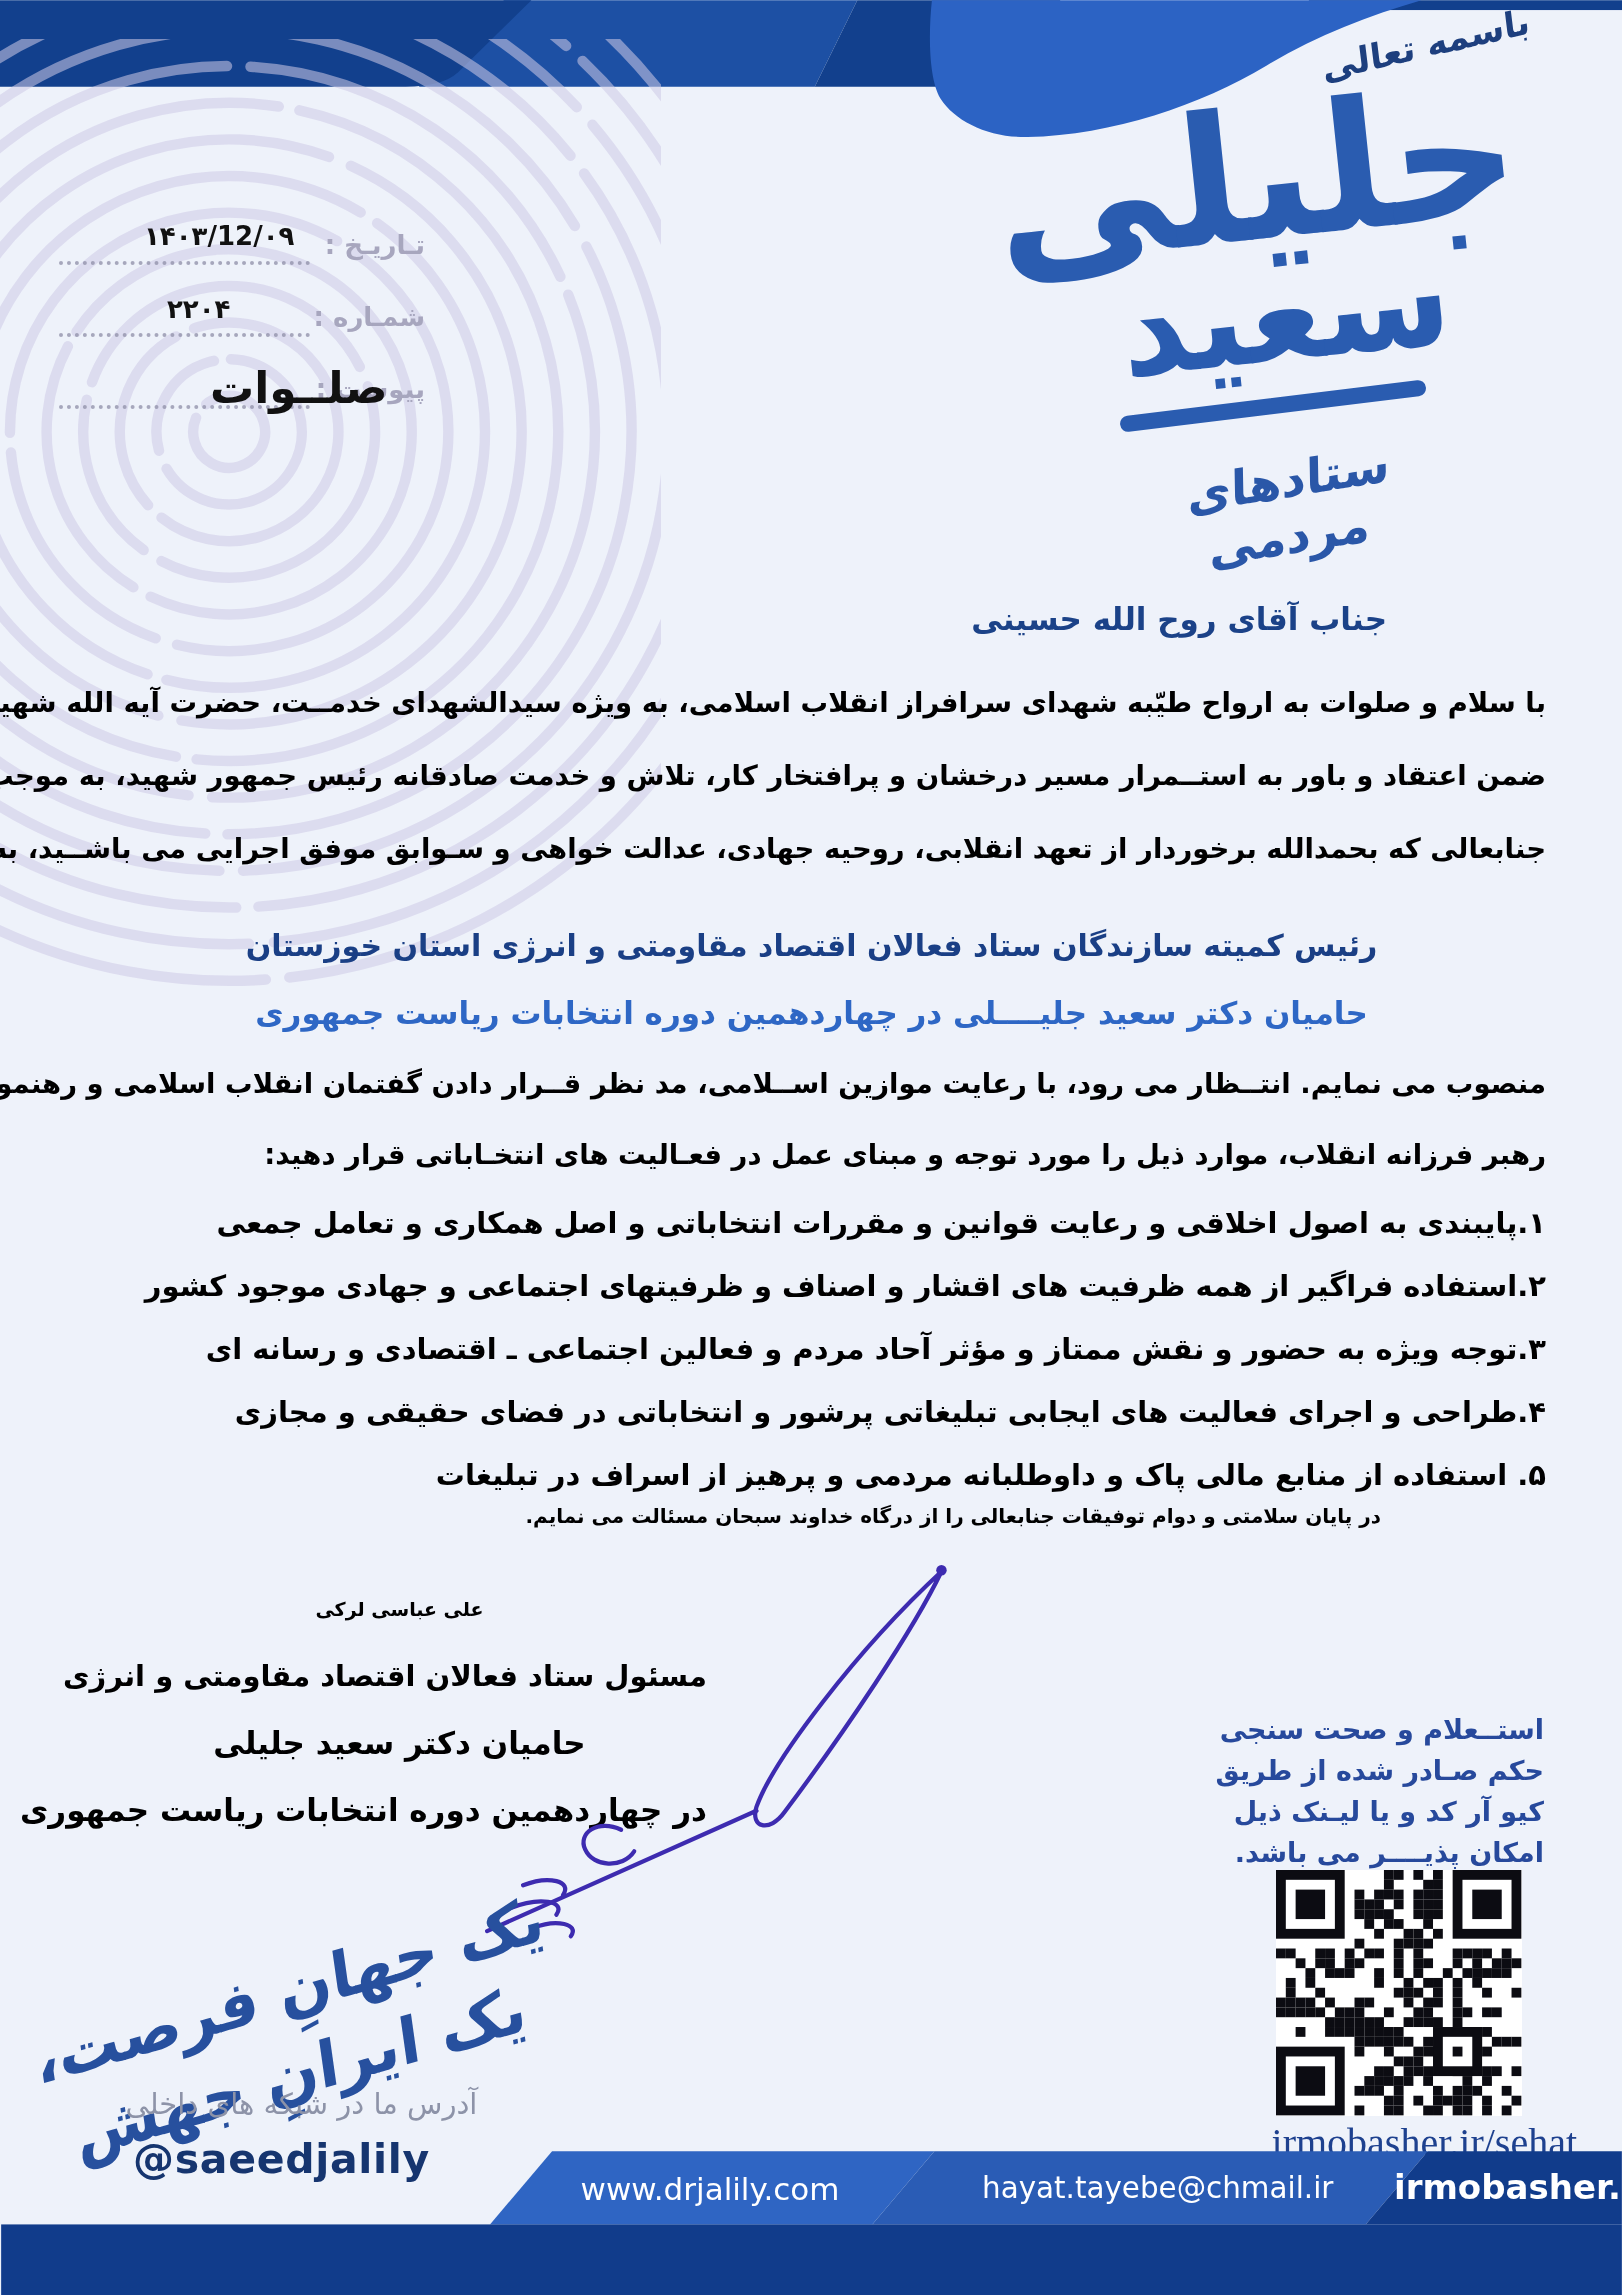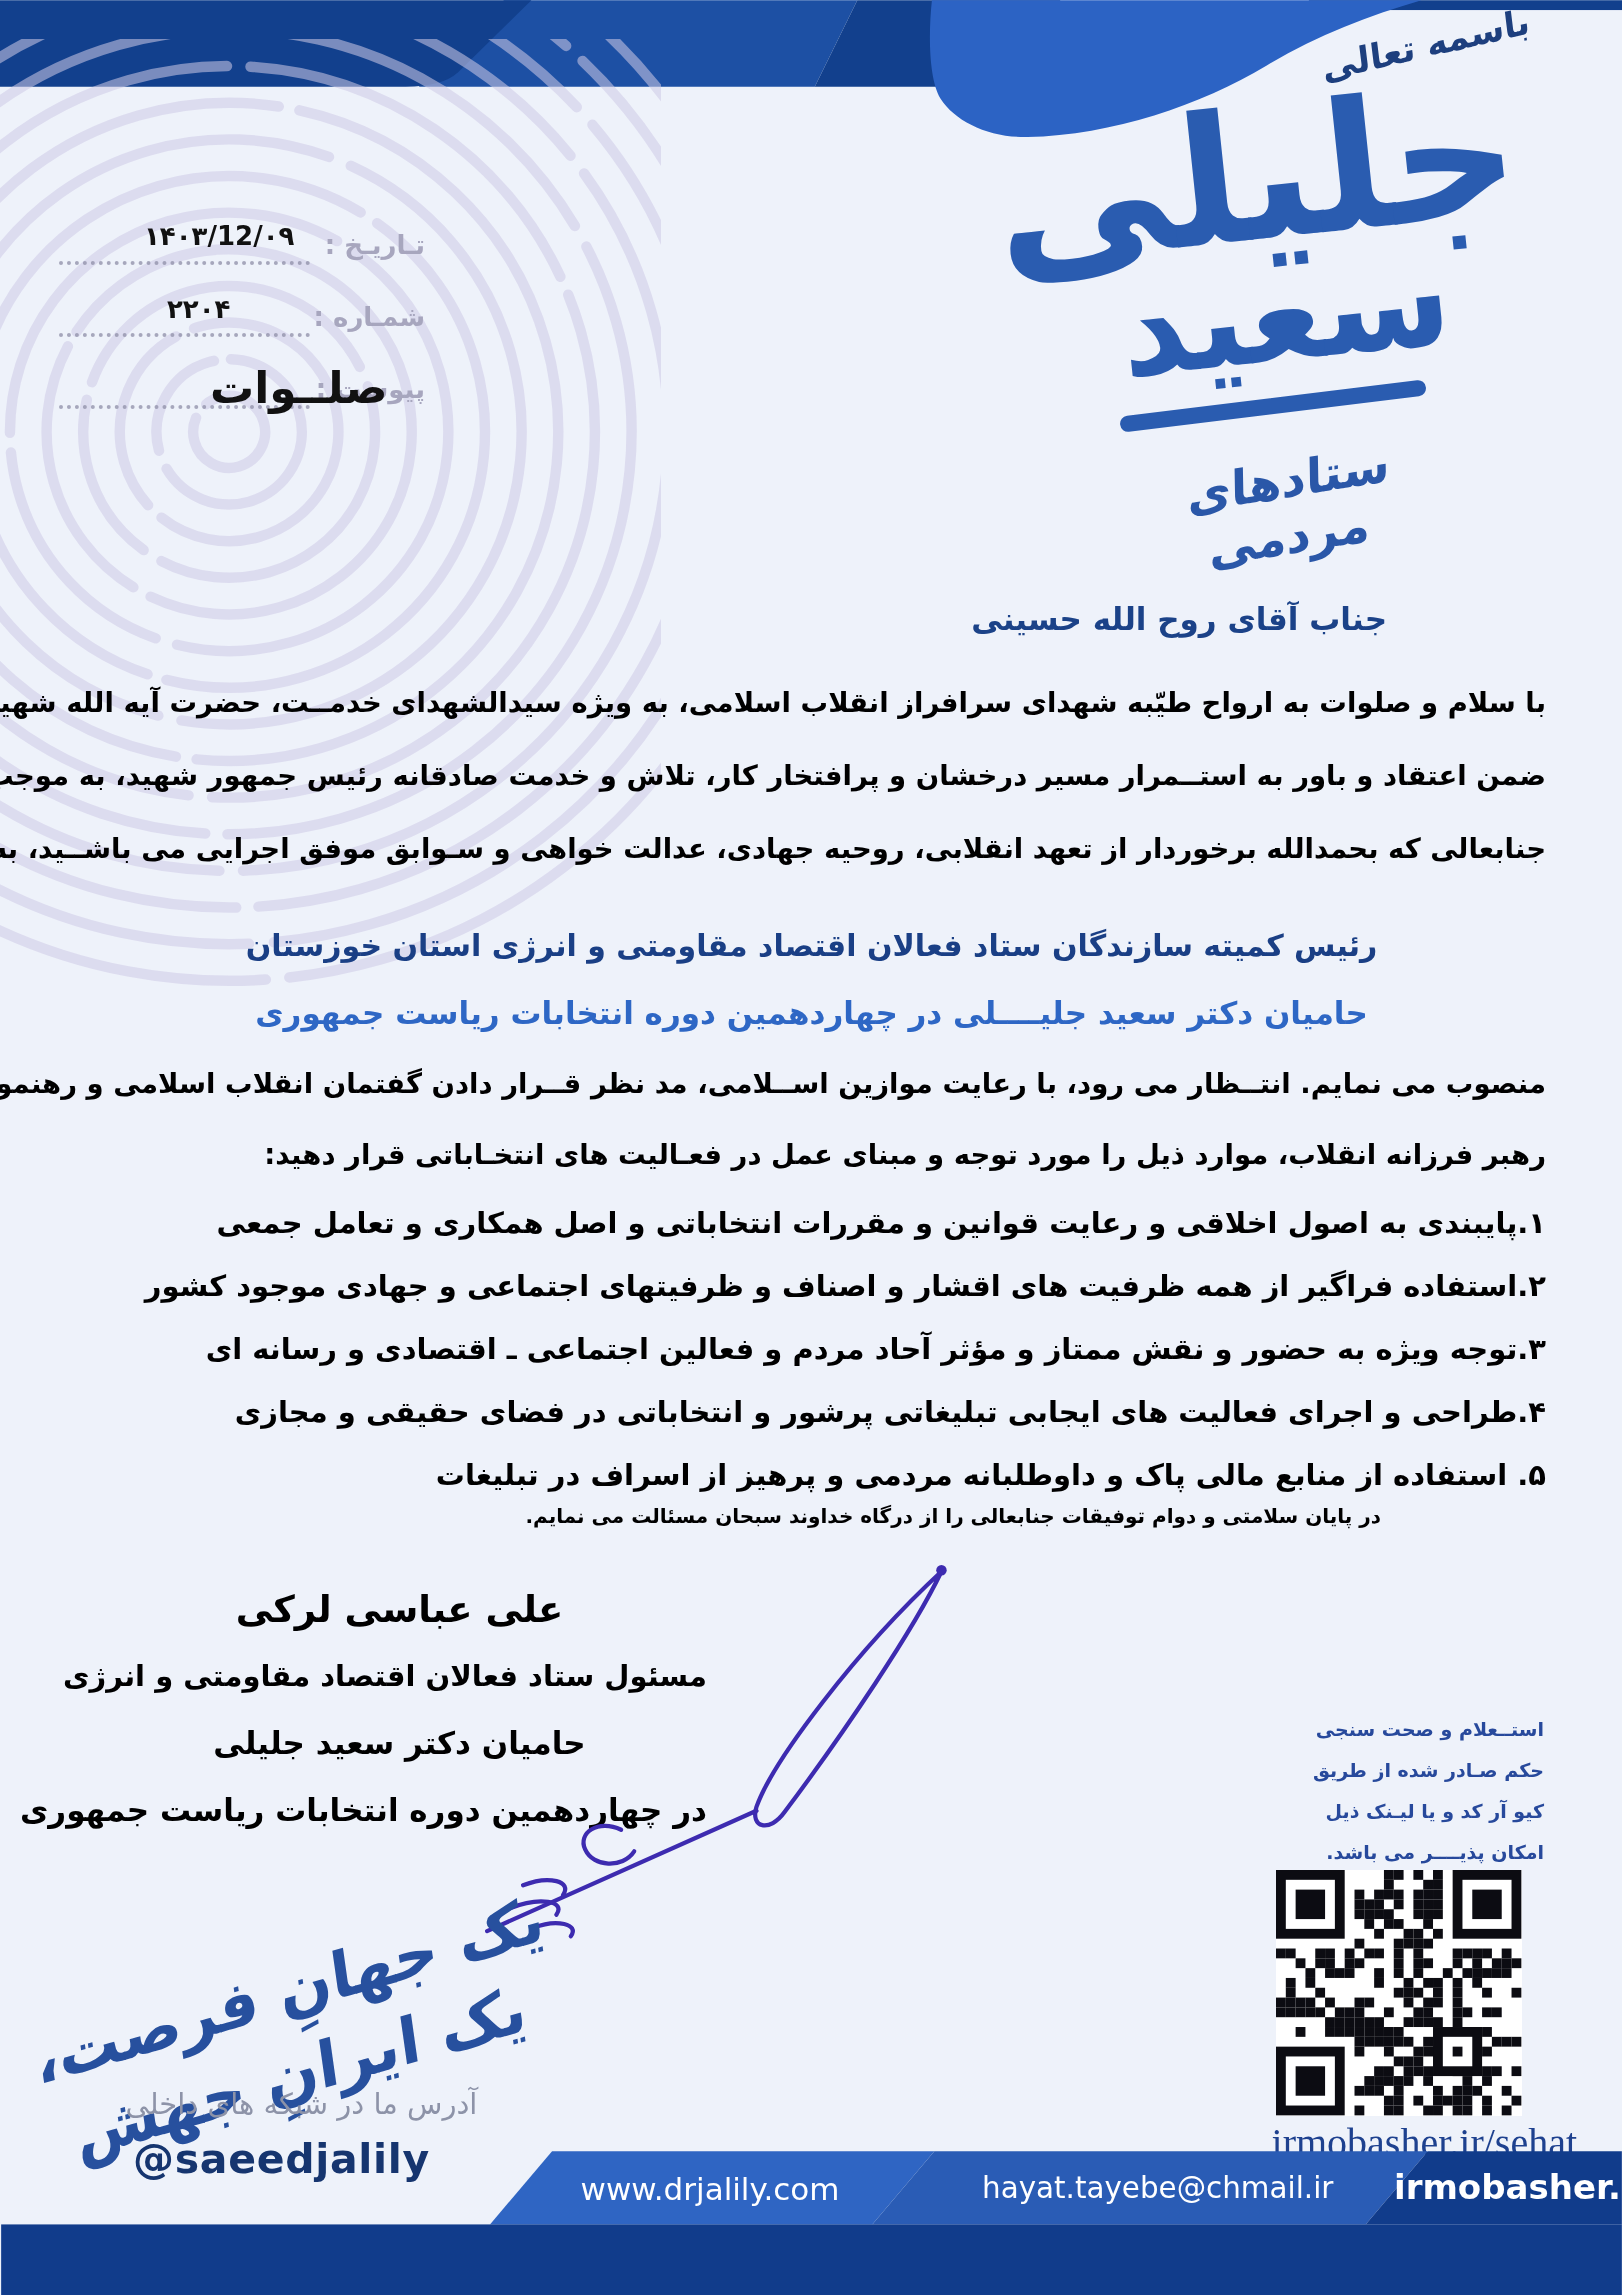--- a/index.html
+++ b/index.html
@@ -84,37 +84,37 @@
     display:block;font-size:29px;line-height:63px;white-space:nowrap;
     text-align:right;font-weight:bold;color:#000;
   }
   .closing{
     right:242px;top:1504px;font-size:20px;font-weight:bold;color:#000;white-space:nowrap;
   }
 
   
   .sig-block{left:92px;top:1576px;width:615px;text-align:center;color:#000;}
   .sig-block div{font-weight:bold;line-height:67px;white-space:nowrap;}
-  .sig-name{font-size:37px;text-align:center;}
+  .sig-name{font-size:19px;text-align:center;}
   .sig-role1{font-size:29px;}
   .sig-role2{font-size:31px;}
   .sig-role3{font-size:31px;}
   #signature-svg{left:425px;top:1544px;width:523px;height:412px;}
 
   
   .slogan{
     left:6.5px;top:1950px;width:576px;text-align:center;
     font-size:63px;font-weight:bold;color:#27509e;line-height:1.3;
     transform:rotate(-16deg) skewX(-8deg);
   }
 
   
   .verify{
     right:79px;top:1709px;width:366px;text-align:right;
-    font-size:19px;font-weight:bold;color:#27499c;line-height:41px;
+    font-size:27px;font-weight:bold;color:#27499c;line-height:41px;
   }
   #qr-svg{left:1276px;top:1870px;width:246px;height:246px;}
   .verify-link{
     left:1224px;top:2119px;width:353px;text-align:right;
     font-family:"Liberation Serif",serif;font-size:40px;color:#1e418f;
   }
 
   
   .social-caption{
     left:79px;top:2087px;width:445px;text-align:center;

